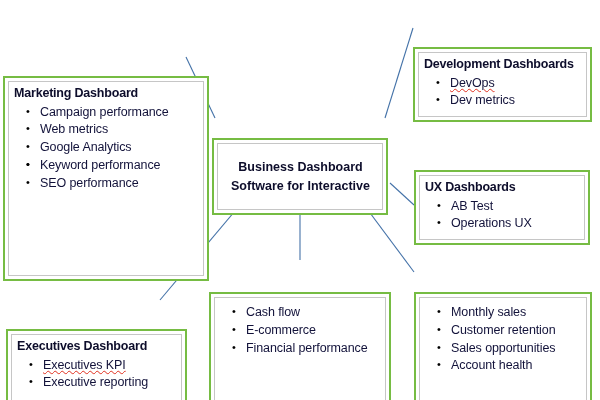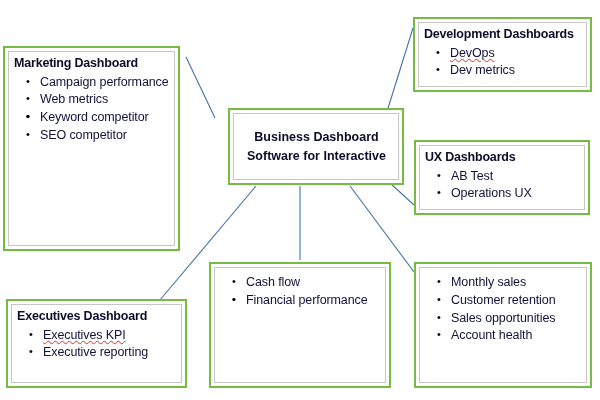--- a/index.html
+++ b/index.html
@@ -25,20 +25,21 @@
     height: 400px;
     pointer-events: none;
   }
   .node {
     position: absolute;
     box-sizing: border-box;
     border: 2px solid #76bc43;
     background: #ffffff;
     padding: 3px;
     z-index: 2;
+    margin-top: 30px;
   }
   .node-inner {
     box-sizing: border-box;
     width: 100%;
     height: 100%;
     border: 1px solid #c6c6c6;
     background: #ffffff;
     padding: 4px 4px 4px 5px;
     overflow: hidden;
   }
@@ -100,45 +101,45 @@
     <g stroke="#4472a8" stroke-width="1.1" fill="none">
       <line x1="215" y1="118" x2="186" y2="57"></line>
       <line x1="385" y1="118" x2="413" y2="28"></line>
       <line x1="390" y1="183" x2="414" y2="205"></line>
       <line x1="350" y1="186" x2="414" y2="272"></line>
       <line x1="300" y1="186" x2="300" y2="260"></line>
       <line x1="256" y1="186" x2="160" y2="300"></line>
     </g>
   </svg>
 
-  <div class="node" style="left:3px; top:46px; width:177px; height:205px;">
+  <div class="node" style="left:3px; top:46px; width:206px; height:205px;">
     <div class="node-inner">
       <div class="node-title">Marketing Dashboard</div>
       <ul class="node-list">
         <li><span class="bullet">•</span><span>Campaign performance</span></li>
         <li><span class="bullet">•</span><span>Web metrics</span></li>
+        <li><span class="bullet">•</span><span>Google Analytics</span></li>
         <li><span class="bullet">•</span></li>
-        <li><span class="bullet">•</span></li>
-        <li><span class="bullet">•</span><span>Keyword competitor</span></li>
-        <li><span class="bullet">•</span><span>SEO competitor</span></li>
+        <li><span class="bullet">•</span><span>Keyword performance</span></li>
+        <li><span class="bullet">•</span><span>SEO performance</span></li>
       </ul>
     </div>
   </div>
 
   <div class="node" style="left:413px; top:17px; width:179px; height:75px;">
     <div class="node-inner">
       <div class="node-title">Development Dashboards</div>
       <ul class="node-list">
         <li><span class="bullet">•</span><span class="spell">DevOps</span></li>
         <li><span class="bullet">•</span><span>Dev metrics</span></li>
       </ul>
     </div>
   </div>
 
-  <div class="node" style="left:228px; top:108px; width:176px; height:77px;">
+  <div class="node" style="left:212px; top:108px; width:176px; height:77px;">
     <div class="node-inner">
       <div class="center-body">
         <div class="center-line">Business Dashboard</div>
         <div class="center-line">Software for Interactive</div>
       </div>
     </div>
   </div>
 
   <div class="node" style="left:414px; top:140px; width:176px; height:75px;">
     <div class="node-inner">
@@ -158,21 +159,21 @@
         <li><span class="bullet">•</span><span>Sales opportunities</span></li>
         <li><span class="bullet">•</span><span>Account health</span></li>
       </ul>
     </div>
   </div>
 
   <div class="node" style="left:209px; top:262px; width:182px; height:126px;">
     <div class="node-inner">
       <ul class="node-list">
         <li><span class="bullet">•</span><span>Cash flow</span></li>
-        <li><span class="bullet">•</span></li>
+        <li><span class="bullet">•</span><span>E-commerce</span></li>
         <li><span class="bullet">•</span><span>Financial performance</span></li>
       </ul>
     </div>
   </div>
 
   <div class="node" style="left:6px; top:299px; width:181px; height:89px;">
     <div class="node-inner">
       <div class="node-title">Executives Dashboard</div>
       <ul class="node-list">
         <li><span class="bullet">•</span><span class="spell">Executives KPI</span></li>

